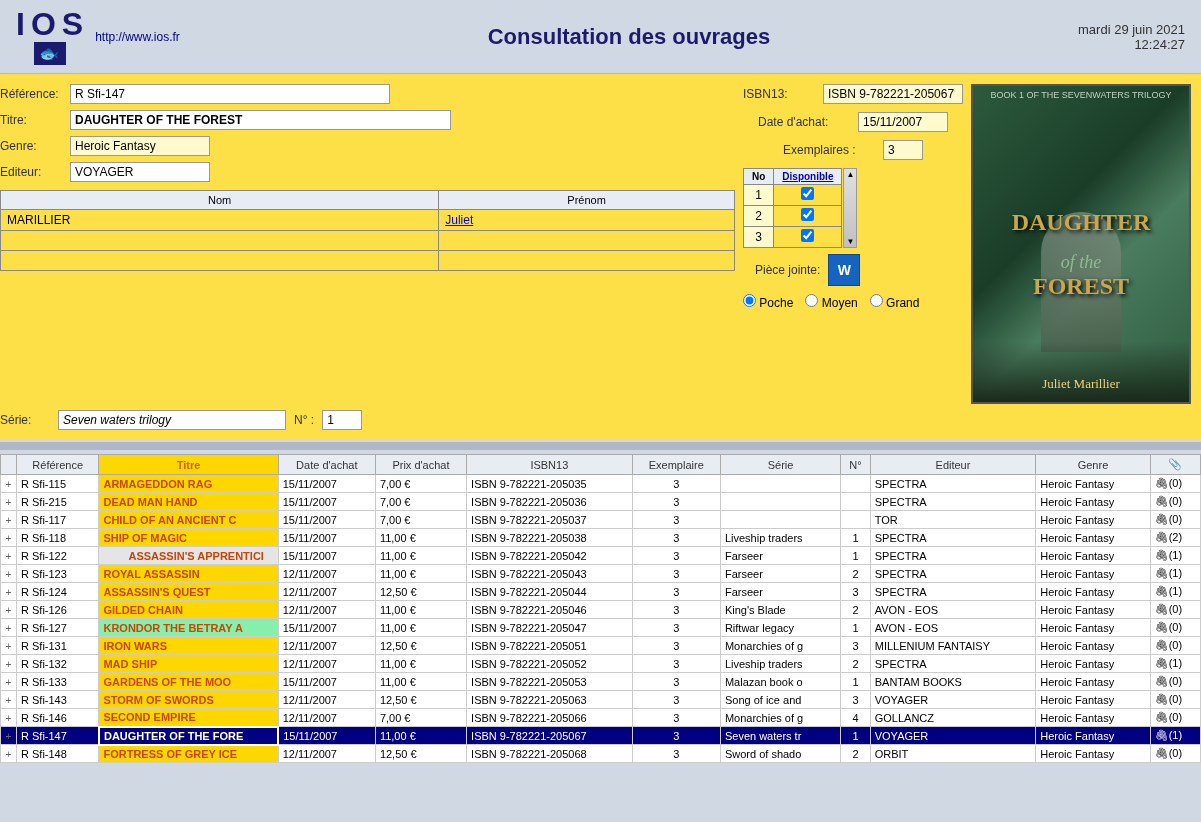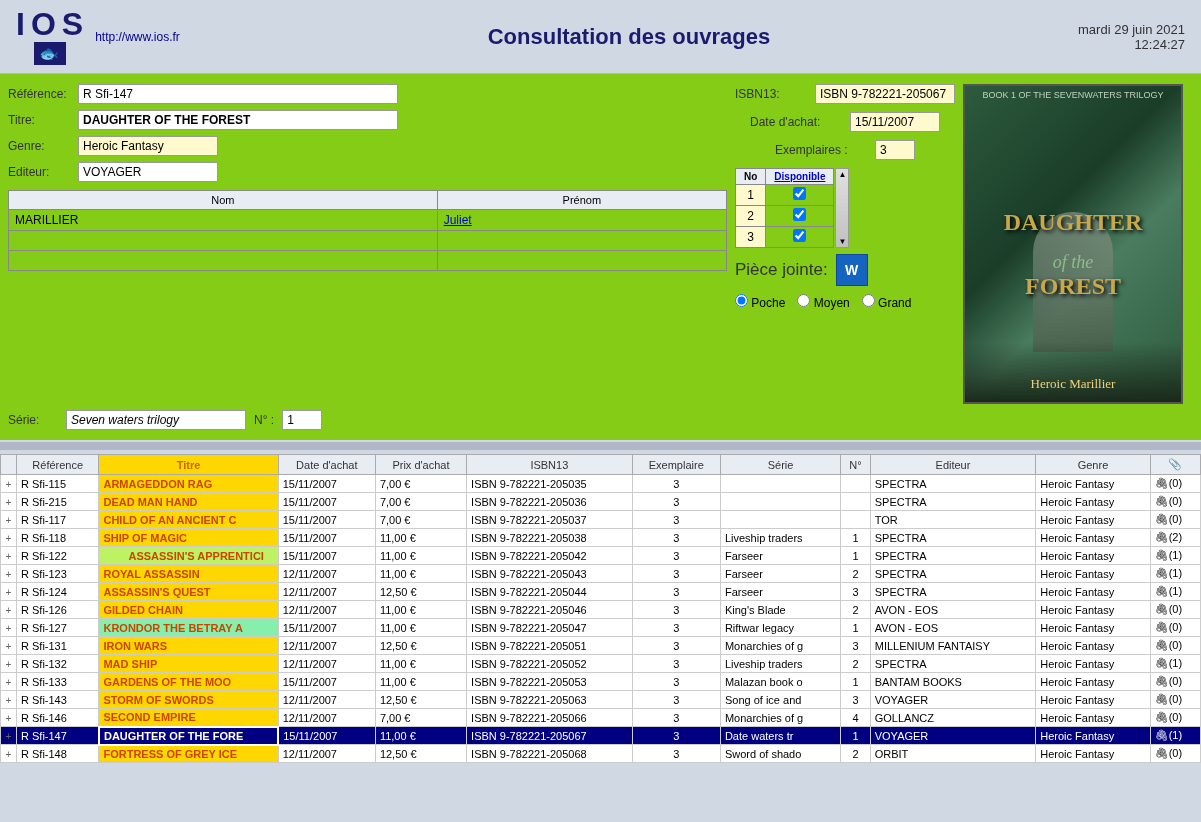--- a/index.html
+++ b/index.html
@@ -5,21 +5,21 @@
     * { box-sizing: border-box; margin: 0; padding: 0; }
     body { font-family: Arial, sans-serif; font-size: 12px; background: #d0d8e4; }
 
     
     .header { background: #d0d8e4; display: flex; align-items: center; padding: 8px 16px; border-bottom: 1px solid #b0b8c8; }
     .logo { display: flex; align-items: center; gap: 4px; }
     .header-title { flex: 2; text-align: center; font-size: 22px; font-weight: bold; color: #1a1a6e; }
     .header-datetime { text-align: right; font-size: 13px; color: #333; }
 
     
-    .main-area { background: #84cc16; padding: 10px 8px; }
+    .main-area { background: #fde047; padding: 10px 0; }
     .form-section { display: flex; gap: 8px; }
     .form-left { flex: 1; }
     .form-middle { width: 220px; }
     .book-cover { width: 230px; }
 
     .field-row { display: flex; align-items: center; margin-bottom: 6px; }
     .field-label { width: 70px; color: #333; font-size: 12px; }
     .field-value { flex: 1; }
     .field-value input[type="text"] {
       border: 1px solid #999; padding: 2px 4px; font-size: 12px; background: white; width: 100%;
@@ -42,21 +42,21 @@
 
     
     .copies-section { margin-top: 4px; }
     .copies-table { border-collapse: collapse; border: 1px solid #888; }
     .copies-table th { background: #e8edf4; border: 1px solid #888; padding: 2px 8px; font-size: 10px; }
     .copies-table td { border: 1px solid #888; padding: 2px 8px; text-align: center; font-size: 12px; }
     .copies-table .col-no { background: #fffacd; }
 
     
     .piece-row { display: flex; align-items: center; margin-top: 6px; }
-    .piece-label { font-size: 17px; color: #333; margin-right: 8px; }
+    .piece-label { font-size: 12px; color: #333; margin-right: 8px; margin-left: 12px; }
     .word-icon { width: 32px; height: 32px; background: #1565c0; color: white; display: flex; align-items: center; justify-content: center; font-weight: bold; font-size: 14px; position: relative; border: 1px solid #0d47a1; }
 
     
     .radio-row { display: flex; align-items: center; gap: 12px; margin-top: 8px; font-size: 12px; }
 
     
     .book-cover-img { width: 220px; height: 320px; background: linear-gradient(135deg, #2d5a3d 0%, #1a3d28 40%, #4a7c5f 60%, #2d5a3d 100%); border: 2px solid #555; position: relative; overflow: hidden; display: flex; flex-direction: column; align-items: center; justify-content: center; }
     .book-cover-img .cover-author { color: #f0d080; font-size: 13px; text-align: center; margin-top: 8px; font-family: Georgia, serif; z-index: 2; }
     .book-cover-img .cover-series { color: #c0d0c0; font-size: 9px; text-align: center; position: absolute; top: 4px; font-family: Arial; z-index: 2; }
     .cover-deco { position: absolute; bottom: 0; width: 100%; height: 60px; background: linear-gradient(to top, #1a2a1a, transparent); }
@@ -106,21 +106,21 @@
     <div class="form-left">
       <div class="field-row">
         <span class="field-label">Référence:</span>
         <div class="field-value">
           <input type="text" style="width: 320px;" value="R Sfi-147">
         </div>
       </div>
       <div class="field-row">
         <span class="field-label">Titre:</span>
         <div class="field-value bold-val">
-          <input type="text" style="width: 320px; font-weight: bold;" value="DAUGHTER OF THE FOREST">
+          <input type="text" style="width: 381px; font-weight: bold;" value="DAUGHTER OF THE FOREST">
         </div>
       </div>
       <div class="field-row">
         <span class="field-label">Genre:</span>
         <div class="field-value">
           <input type="text" class="genre-input" value="Heroic Fantasy" style="">
         </div>
       </div>
       <div class="field-row">
         <span class="field-label">Editeur:</span>
@@ -227,28 +227,28 @@
     <div class="book-cover">
       <div class="book-cover-img">
         <div class="cover-series">BOOK 1 OF THE SEVENWATERS TRILOGY</div>
         <div style="position:relative;z-index:2;text-align:center;margin-top:20px;">
           <div style="color:#c8a84b;font-size:24px;font-weight:bold;font-family:Georgia,serif;text-transform:uppercase;text-shadow:2px 2px 4px #000;">DAUGHTER</div>
           <div style="color:#8fbc8f;font-size:18px;font-style:italic;font-family:Georgia,serif;margin-top:16px;">of the</div>
           <div style="color:#c8a84b;font-size:24px;font-weight:bold;font-family:Georgia,serif;text-transform:uppercase;text-shadow:2px 2px 4px #000;">FOREST</div>
         </div>
         <div class="cover-figure"></div>
         <div class="cover-deco"></div>
-        <div class="cover-author" style="position:absolute;bottom:10px;z-index:3;">Heroic Marillier</div>
+        <div class="cover-author" style="position:absolute;bottom:10px;z-index:3;">Juliet Marillier</div>
       </div>
     </div>
   </div>
 
   <div style="margin-top:6px;display:flex;align-items:center;gap:8px;">
     <span style="font-size:12px;color:#333;width:50px;">Série:</span>
-    <input type="text" style="font-style: italic; width: 180px; border: 1px solid rgb(153, 153, 153); padding: 2px 4px; font-size: 12px; background: white;" value="Seven waters trilogy">
+    <input type="text" style="font-style: italic; width: 228px; border: 1px solid rgb(153, 153, 153); padding: 2px 4px; font-size: 12px; background: white;" value="Seven waters trilogy">
     <span style="font-size:12px;color:#333;">N° :</span>
     <input type="text" style="width: 40px; border: 1px solid rgb(153, 153, 153); padding: 2px 4px; font-size: 12px; background: white;" value="1">
   </div>
 </div>
 
 <div class="separator-bar"></div>
 
 <div class="data-table-area">
   <table class="data-table">
     <thead>
@@ -320,21 +320,21 @@
       <td style="text-align:center;">3</td>
       <td>Liveship traders</td>
       <td style="text-align:center;">1</td>
       <td>SPECTRA</td>
       <td>Heroic Fantasy</td>
       <td>🖇(2)</td>
     </tr>
         <tr>
       <td style="width:16px;text-align:center;"><span class="expand-btn">+</span></td>
       <td>R Sfi-122</td>
-      <td style="background:#bef264;color:#cc4400;font-weight:bold;max-width:130px;overflow:hidden;white-space:nowrap;padding-left:29px;">ASSASSIN'S APPRENTICI</td>
+      <td style="background:#e5e5e5;color:#cc4400;font-weight:bold;max-width:130px;overflow:hidden;white-space:nowrap;padding-left:29px;">ASSASSIN'S APPRENTICI</td>
       <td>15/11/2007</td>
       <td>11,00 €</td>
       <td>ISBN 9-782221-205042</td>
       <td style="text-align:center;">3</td>
       <td>Farseer</td>
       <td style="text-align:center;">1</td>
       <td>SPECTRA</td>
       <td>Heroic Fantasy</td>
       <td>🖇(1)</td>
     </tr>
@@ -465,21 +465,21 @@
       <td>🖇(0)</td>
     </tr>
         <tr class="selected-row">
       <td style="width:16px;text-align:center;"><span class="expand-btn">+</span></td>
       <td>R Sfi-147</td>
       <td style="background:#000080;color:white;font-weight:bold;border:2px solid #fff;max-width:130px;overflow:hidden;white-space:nowrap;">DAUGHTER OF THE FORE</td>
       <td>15/11/2007</td>
       <td>11,00 €</td>
       <td>ISBN 9-782221-205067</td>
       <td style="text-align:center;">3</td>
-      <td>Date waters tr</td>
+      <td>Seven waters tr</td>
       <td style="text-align:center;">1</td>
       <td>VOYAGER</td>
       <td>Heroic Fantasy</td>
       <td>🖇(1)</td>
     </tr>
         <tr>
       <td style="width:16px;text-align:center;"><span class="expand-btn">+</span></td>
       <td>R Sfi-148</td>
       <td style="background:#ffd700;color:#cc4400;font-weight:bold;max-width:130px;overflow:hidden;white-space:nowrap;">FORTRESS OF GREY ICE</td>
       <td>12/11/2007</td>

